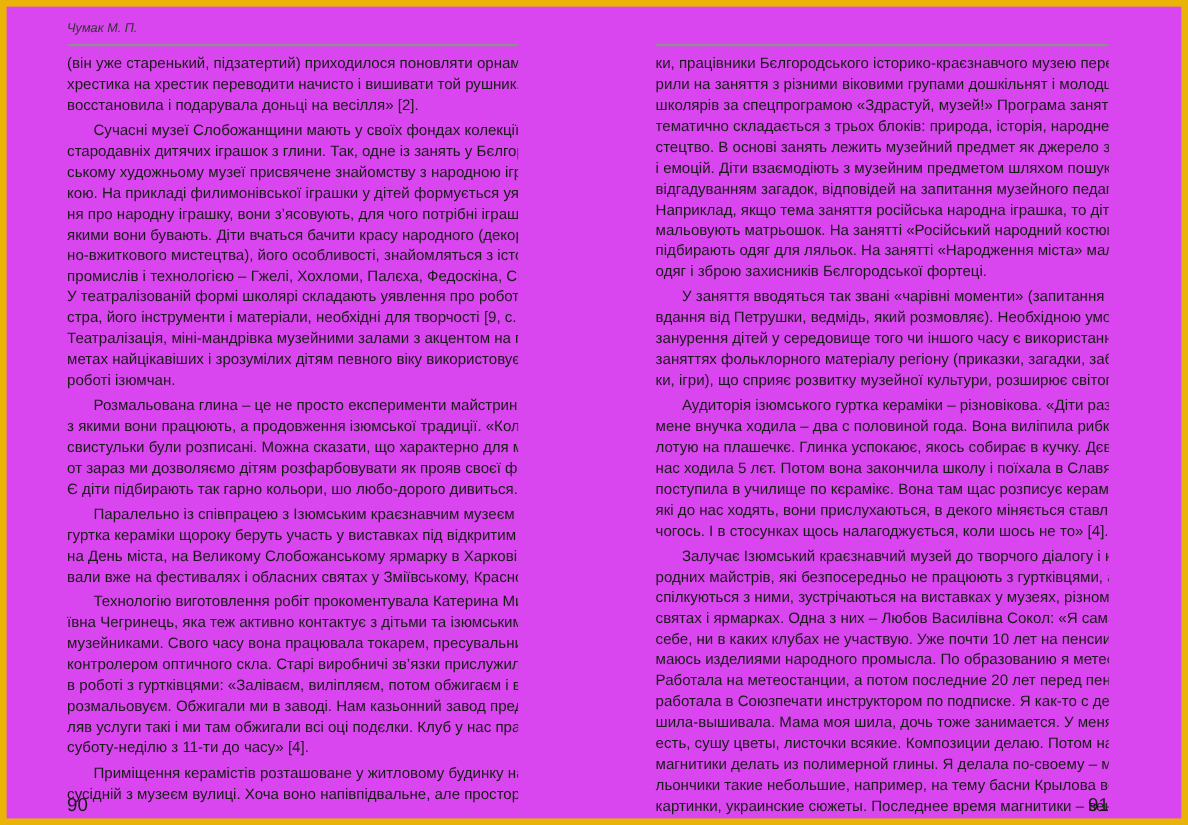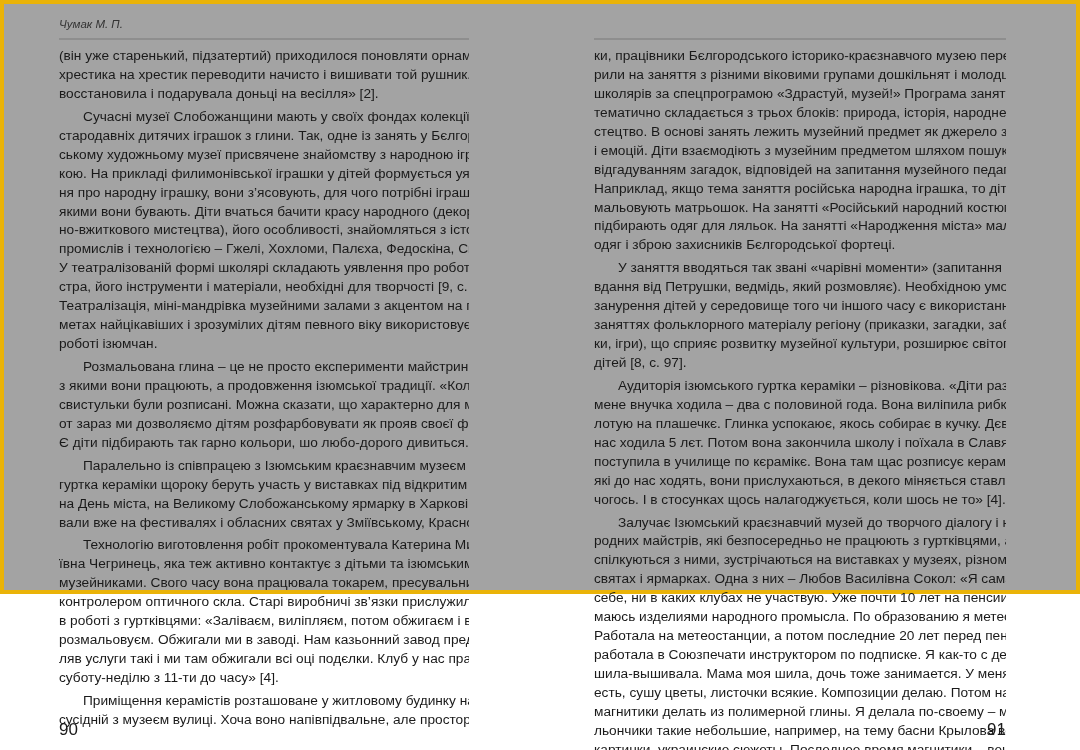--- a/index.html
+++ b/index.html
@@ -3,23 +3,23 @@
 <meta charset="utf-8">
 <style>
   html, body { margin:0; padding:0; }
   body {
     width:1080px; height:750px; overflow:hidden;
     background:#ffffff;
     font-family:"Liberation Sans", sans-serif;
     color:#1a1a1a;
   }
   .spread {
-    position:relative; width:1080px; height:594px; box-sizing:border-box;
-    border:4px solid #eab308;
-    background:#a3a3a3;
+    position:relative; width:1080px; height:750px; box-sizing:border-box;
+    border:6px solid #eab308;
+    background:#d946ef;
   }
   .page { position:absolute; top:0; height:746px; }
   .page.left  { left:0; width:538px; }
   .page.right { left:538px; width:540px; }
 
   .running-head {
     position:absolute; top:14px;
     font-size:11.5px; font-style:italic; color:#333;
     white-space:nowrap;
   }
@@ -125,21 +125,20 @@
           <span class="line">мальовують матрьошок. На занятті «Російський народний костюм» діти</span>
           <span class="line">підбирають одяг для ляльок. На занятті «Народження міста» малюють</span>
           <span class="line last">одяг і зброю захисників Бєлгородської фортеці.</span>
         </div>
         <div class="para">
           <span class="line indent">У заняття вводяться так звані «чарівні моменти» (запитання і за-</span>
           <span class="line">вдання від Петрушки, ведмідь, який розмовляє). Необхідною умовою</span>
           <span class="line">занурення дітей у середовище того чи іншого часу є використання на</span>
           <span class="line">заняттях фольклорного матеріалу регіону (приказки, загадки, забавлян-</span>
           <span class="line">ки, ігри), що сприяє розвитку музейної культури, розширює світогляд</span>
-          <span class="line last">дітей [8, с. 97].</span>
         </div>
         <div class="para">
           <span class="line indent">Аудиторія ізюмського гуртка кераміки – різновікова. «Діти разні. В</span>
           <span class="line">мене внучка ходила – два с половиной года. Вона виліпила рибку зо</span>
           <span class="line">лотую на плашечкє. Глинка успокаює, якось собирає в кучку. Дєвочка в</span>
           <span class="line">нас ходила 5 лєт. Потом вона закончила школу і поїхала в Славянськ,</span>
           <span class="line">поступила в училище по кєрамікє. Вона там щас розписує кераміку. Діти,</span>
           <span class="line">які до нас ходять, вони прислухаються, в декого міняється ставлення до</span>
           <span class="line last">чогось. І в стосунках щось налагоджується, коли шось не то» [4].</span>
         </div>

